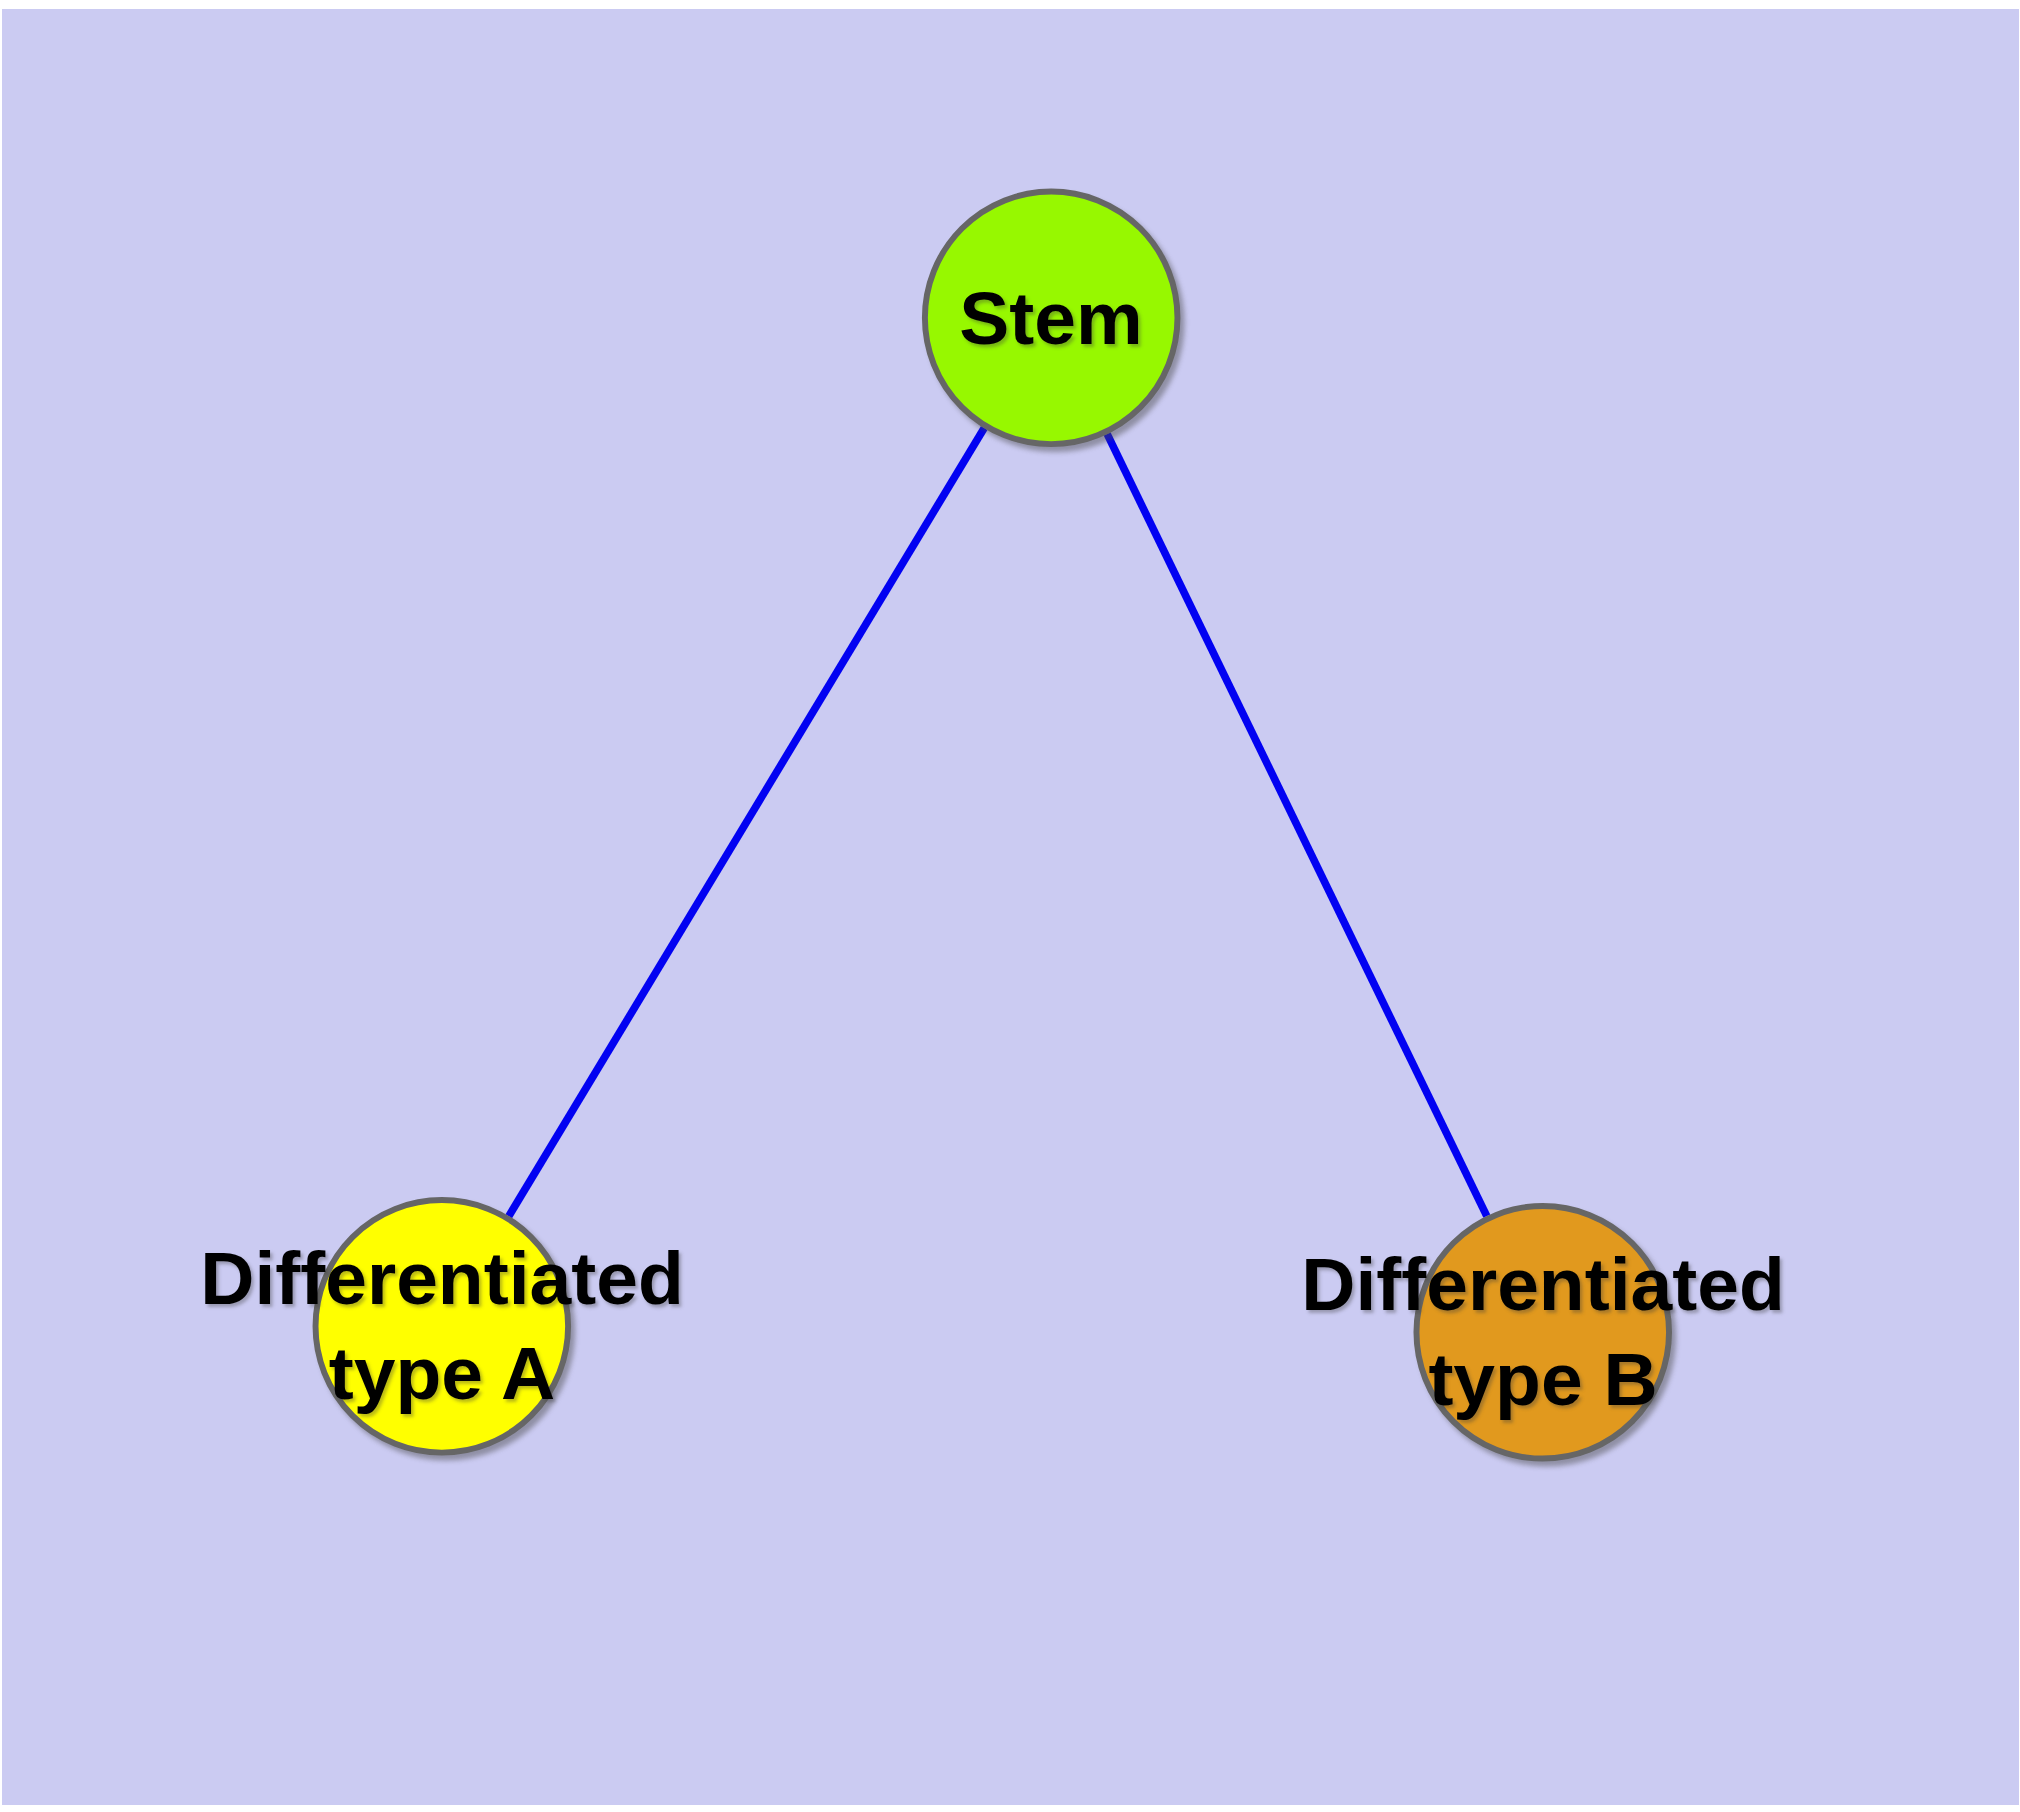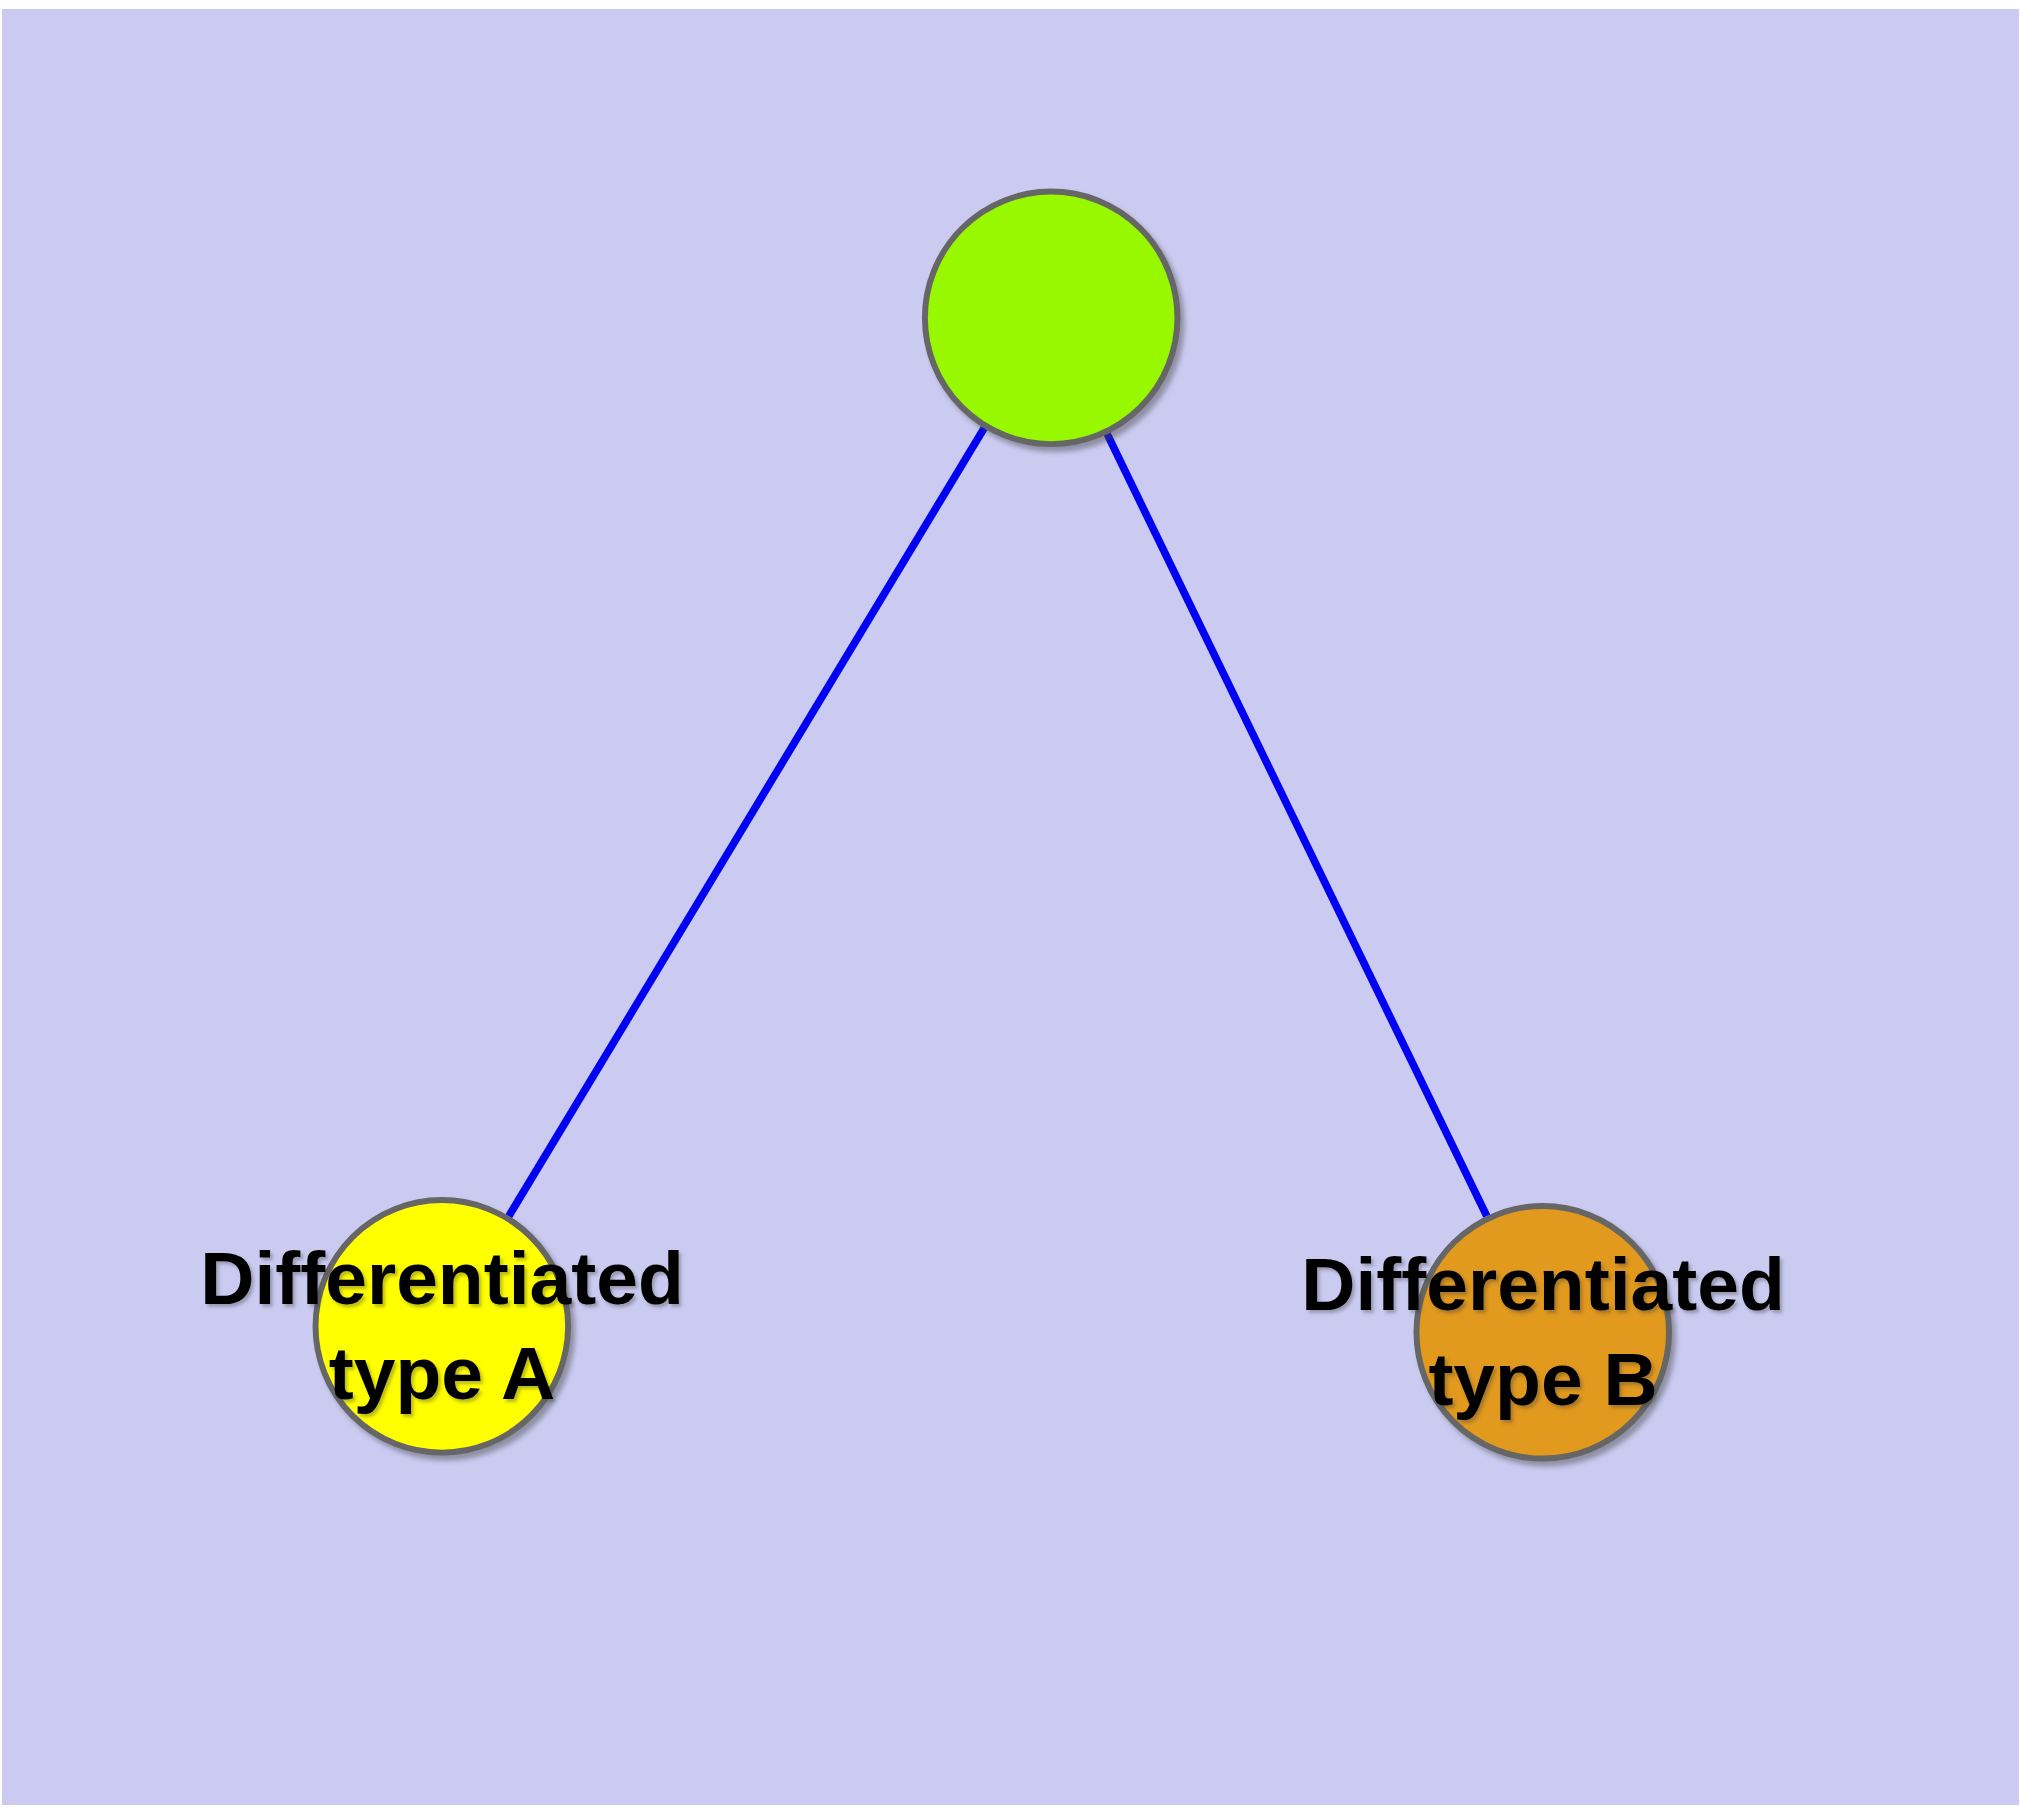--- a/index.html
+++ b/index.html
@@ -52,18 +52,19 @@
   <div id="plot-bg" style="background: rgb(203, 203, 242);"></div>
 
   <svg id="graph-svg" width="2021" height="1812" viewBox="0 0 2384 2138">
     <line class="edge" x1="1161" y1="505" x2="600" y2="1435" stroke="#0202F2" stroke-width="9"></line>
     <line class="edge" x1="1306" y1="512" x2="1754" y2="1435" stroke="#0202F2" stroke-width="9"></line>
     <circle class="node" cx="1240" cy="375" r="149" fill="#97F800" stroke="#666666" stroke-width="7"></circle>
     <circle class="node" cx="521" cy="1565" r="149" fill="#FFFF00" stroke="#666666" stroke-width="7"></circle>
     <circle class="node" cx="1820" cy="1572" r="149" fill="#E1991E" stroke="#666666" stroke-width="7"></circle>
   </svg>
 
+  <div class="node-label" style="left: 1051px; top: 318px; color: rgb(0, 0, 0);">Stem</div>
   <div class="node-label" style="left: 442px; top: 1326px; color: rgb(0, 0, 0);">Differentiated
 type A</div>
   <div class="node-label" style="left: 1543px; top: 1332px; color: rgb(0, 0, 0);">Differentiated
 type B</div>
 </div>
 
 
 </body></html>

